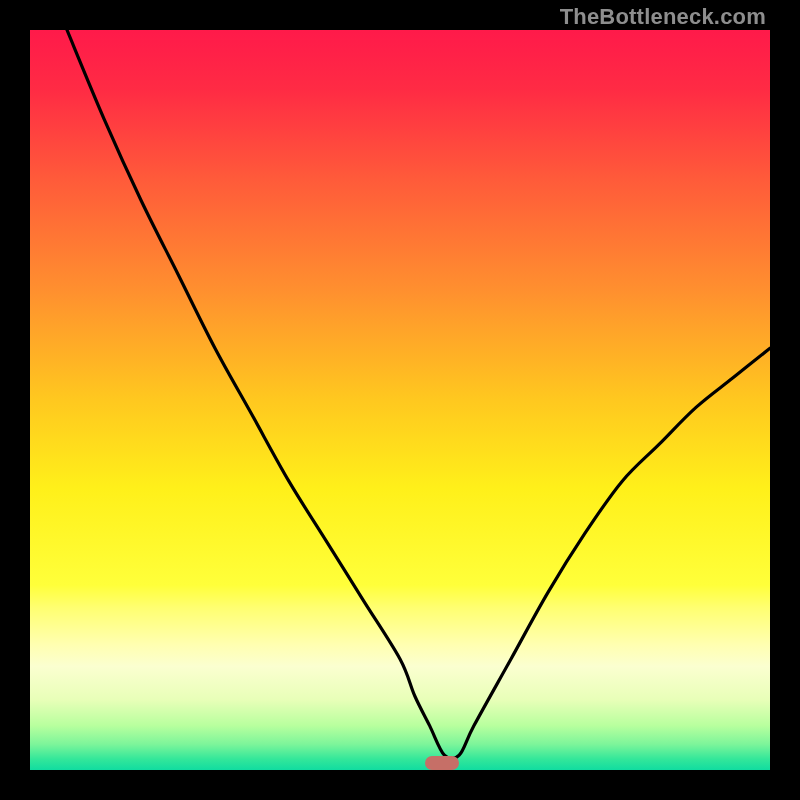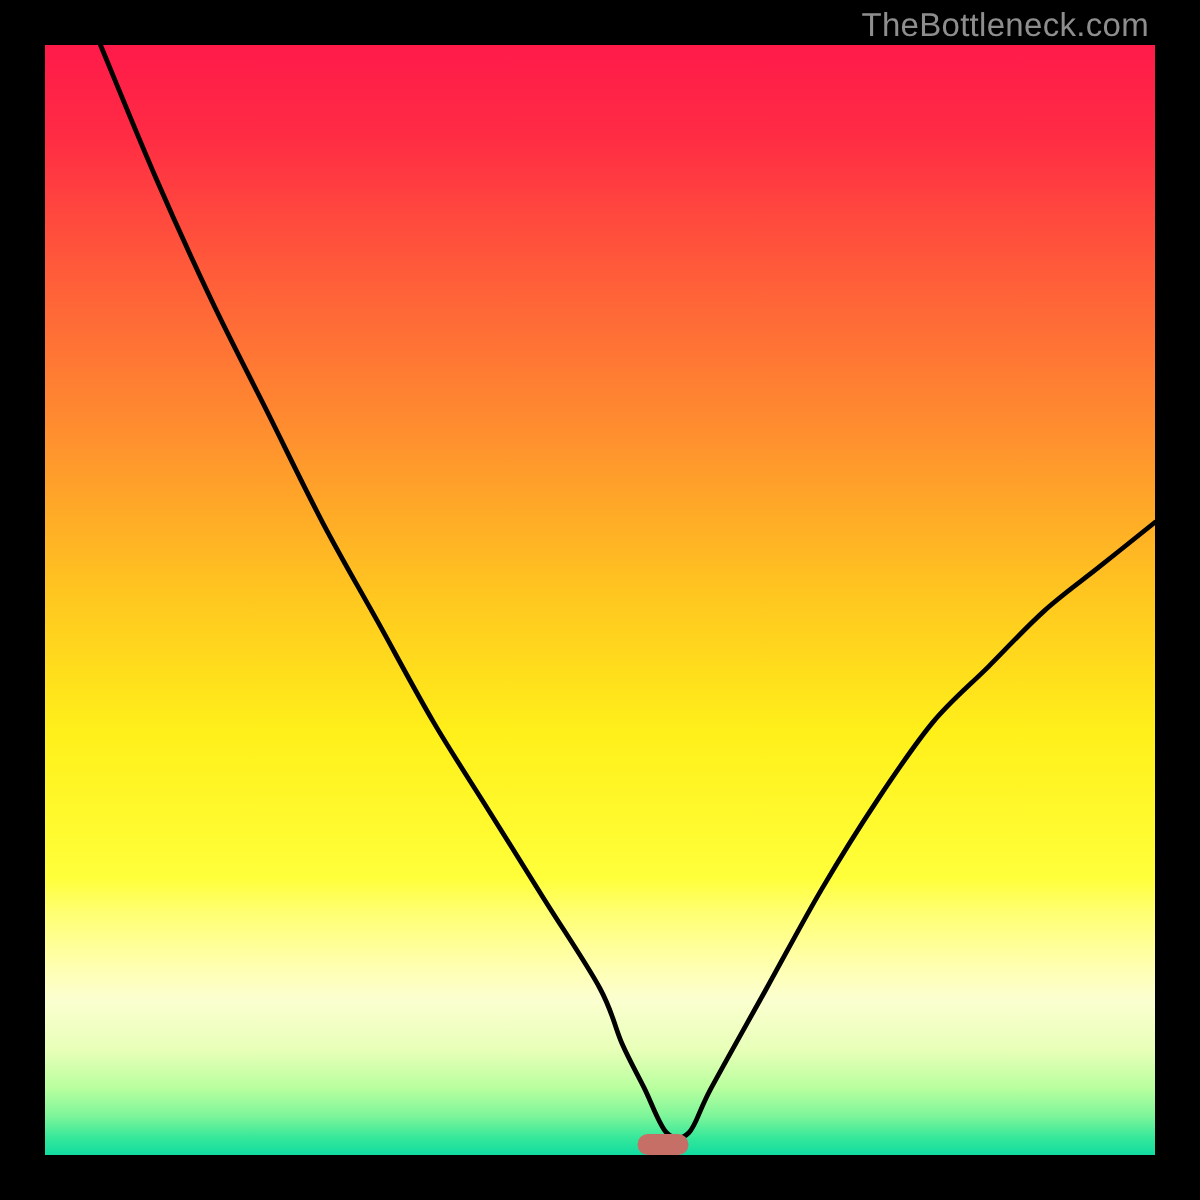--- a/index.html
+++ b/index.html
@@ -31,21 +31,21 @@
     top: 0;
     width: 100%;
     height: 100%;
   }
   .watermark {
     position: absolute;
     top: 4px;
     right: 34px;
     color: #8e8e8e;
     font-size: 22px;
-    font-weight: 400;
+    font-weight: 700;
     letter-spacing: 0.2px;
     user-select: none;
   }
   .marker {
     position: absolute;
     height: 14px;
     border-radius: 7px;
     background: #c66f67;
   }
   svg.curve {

